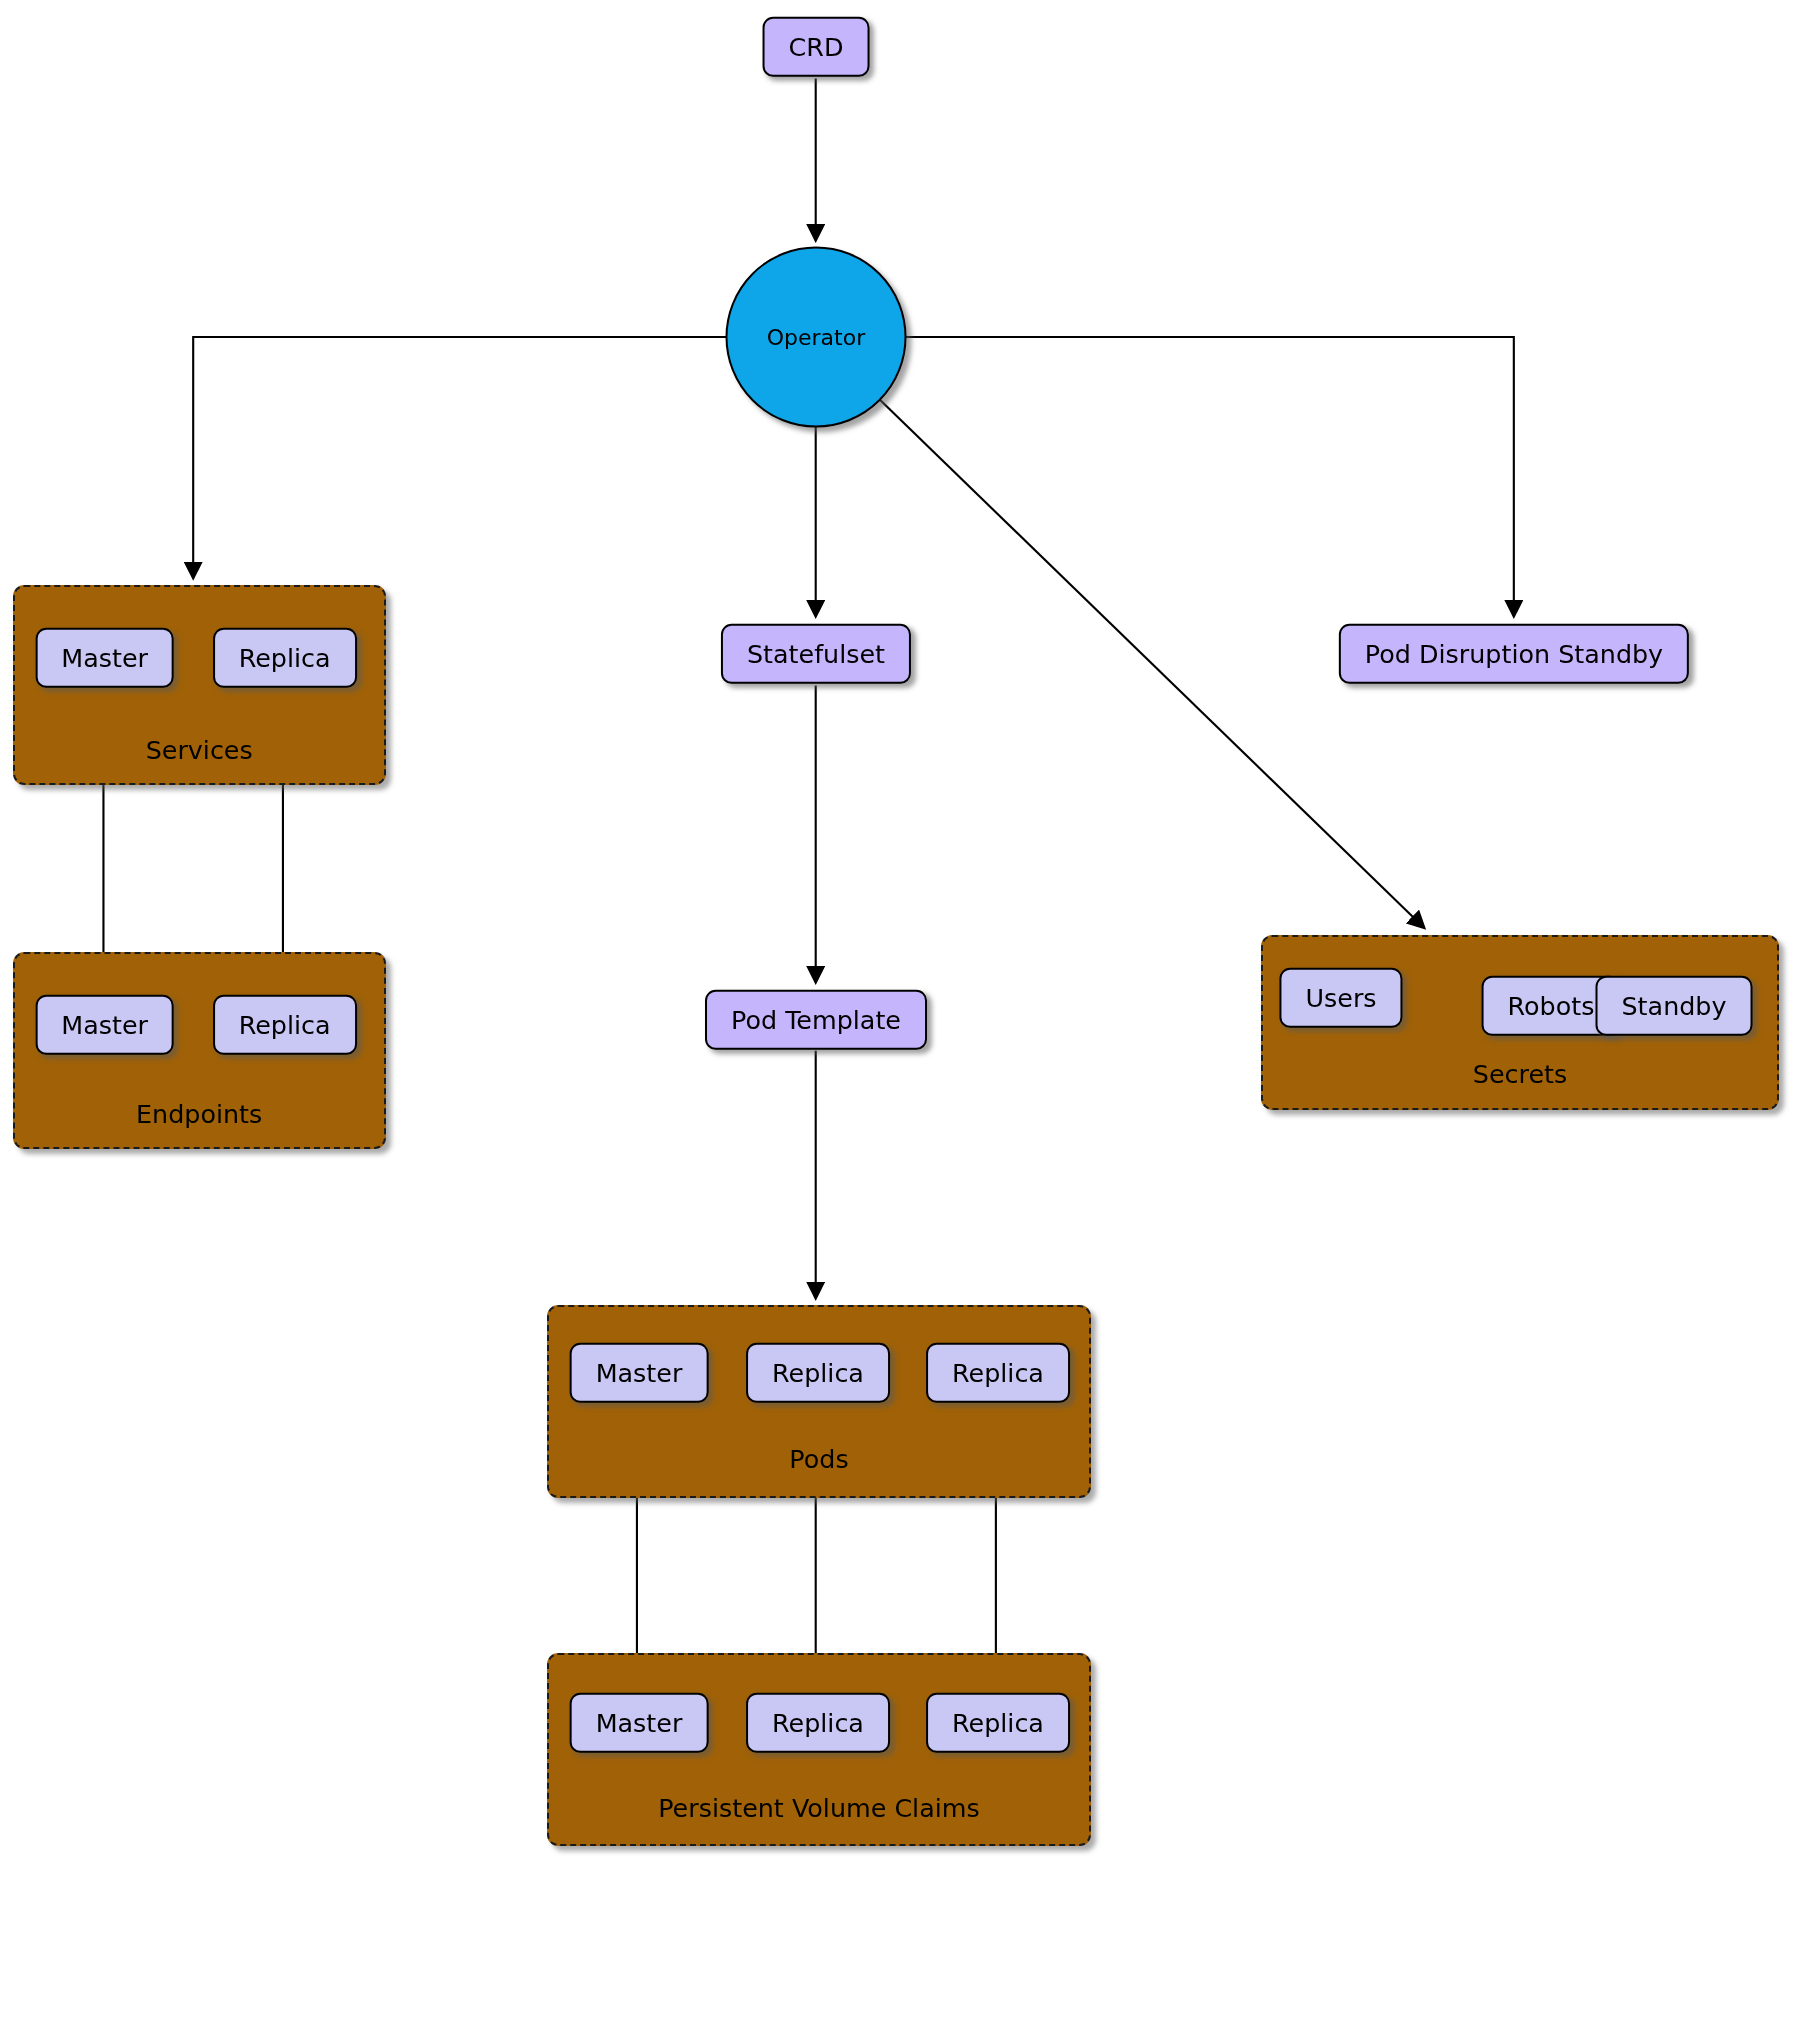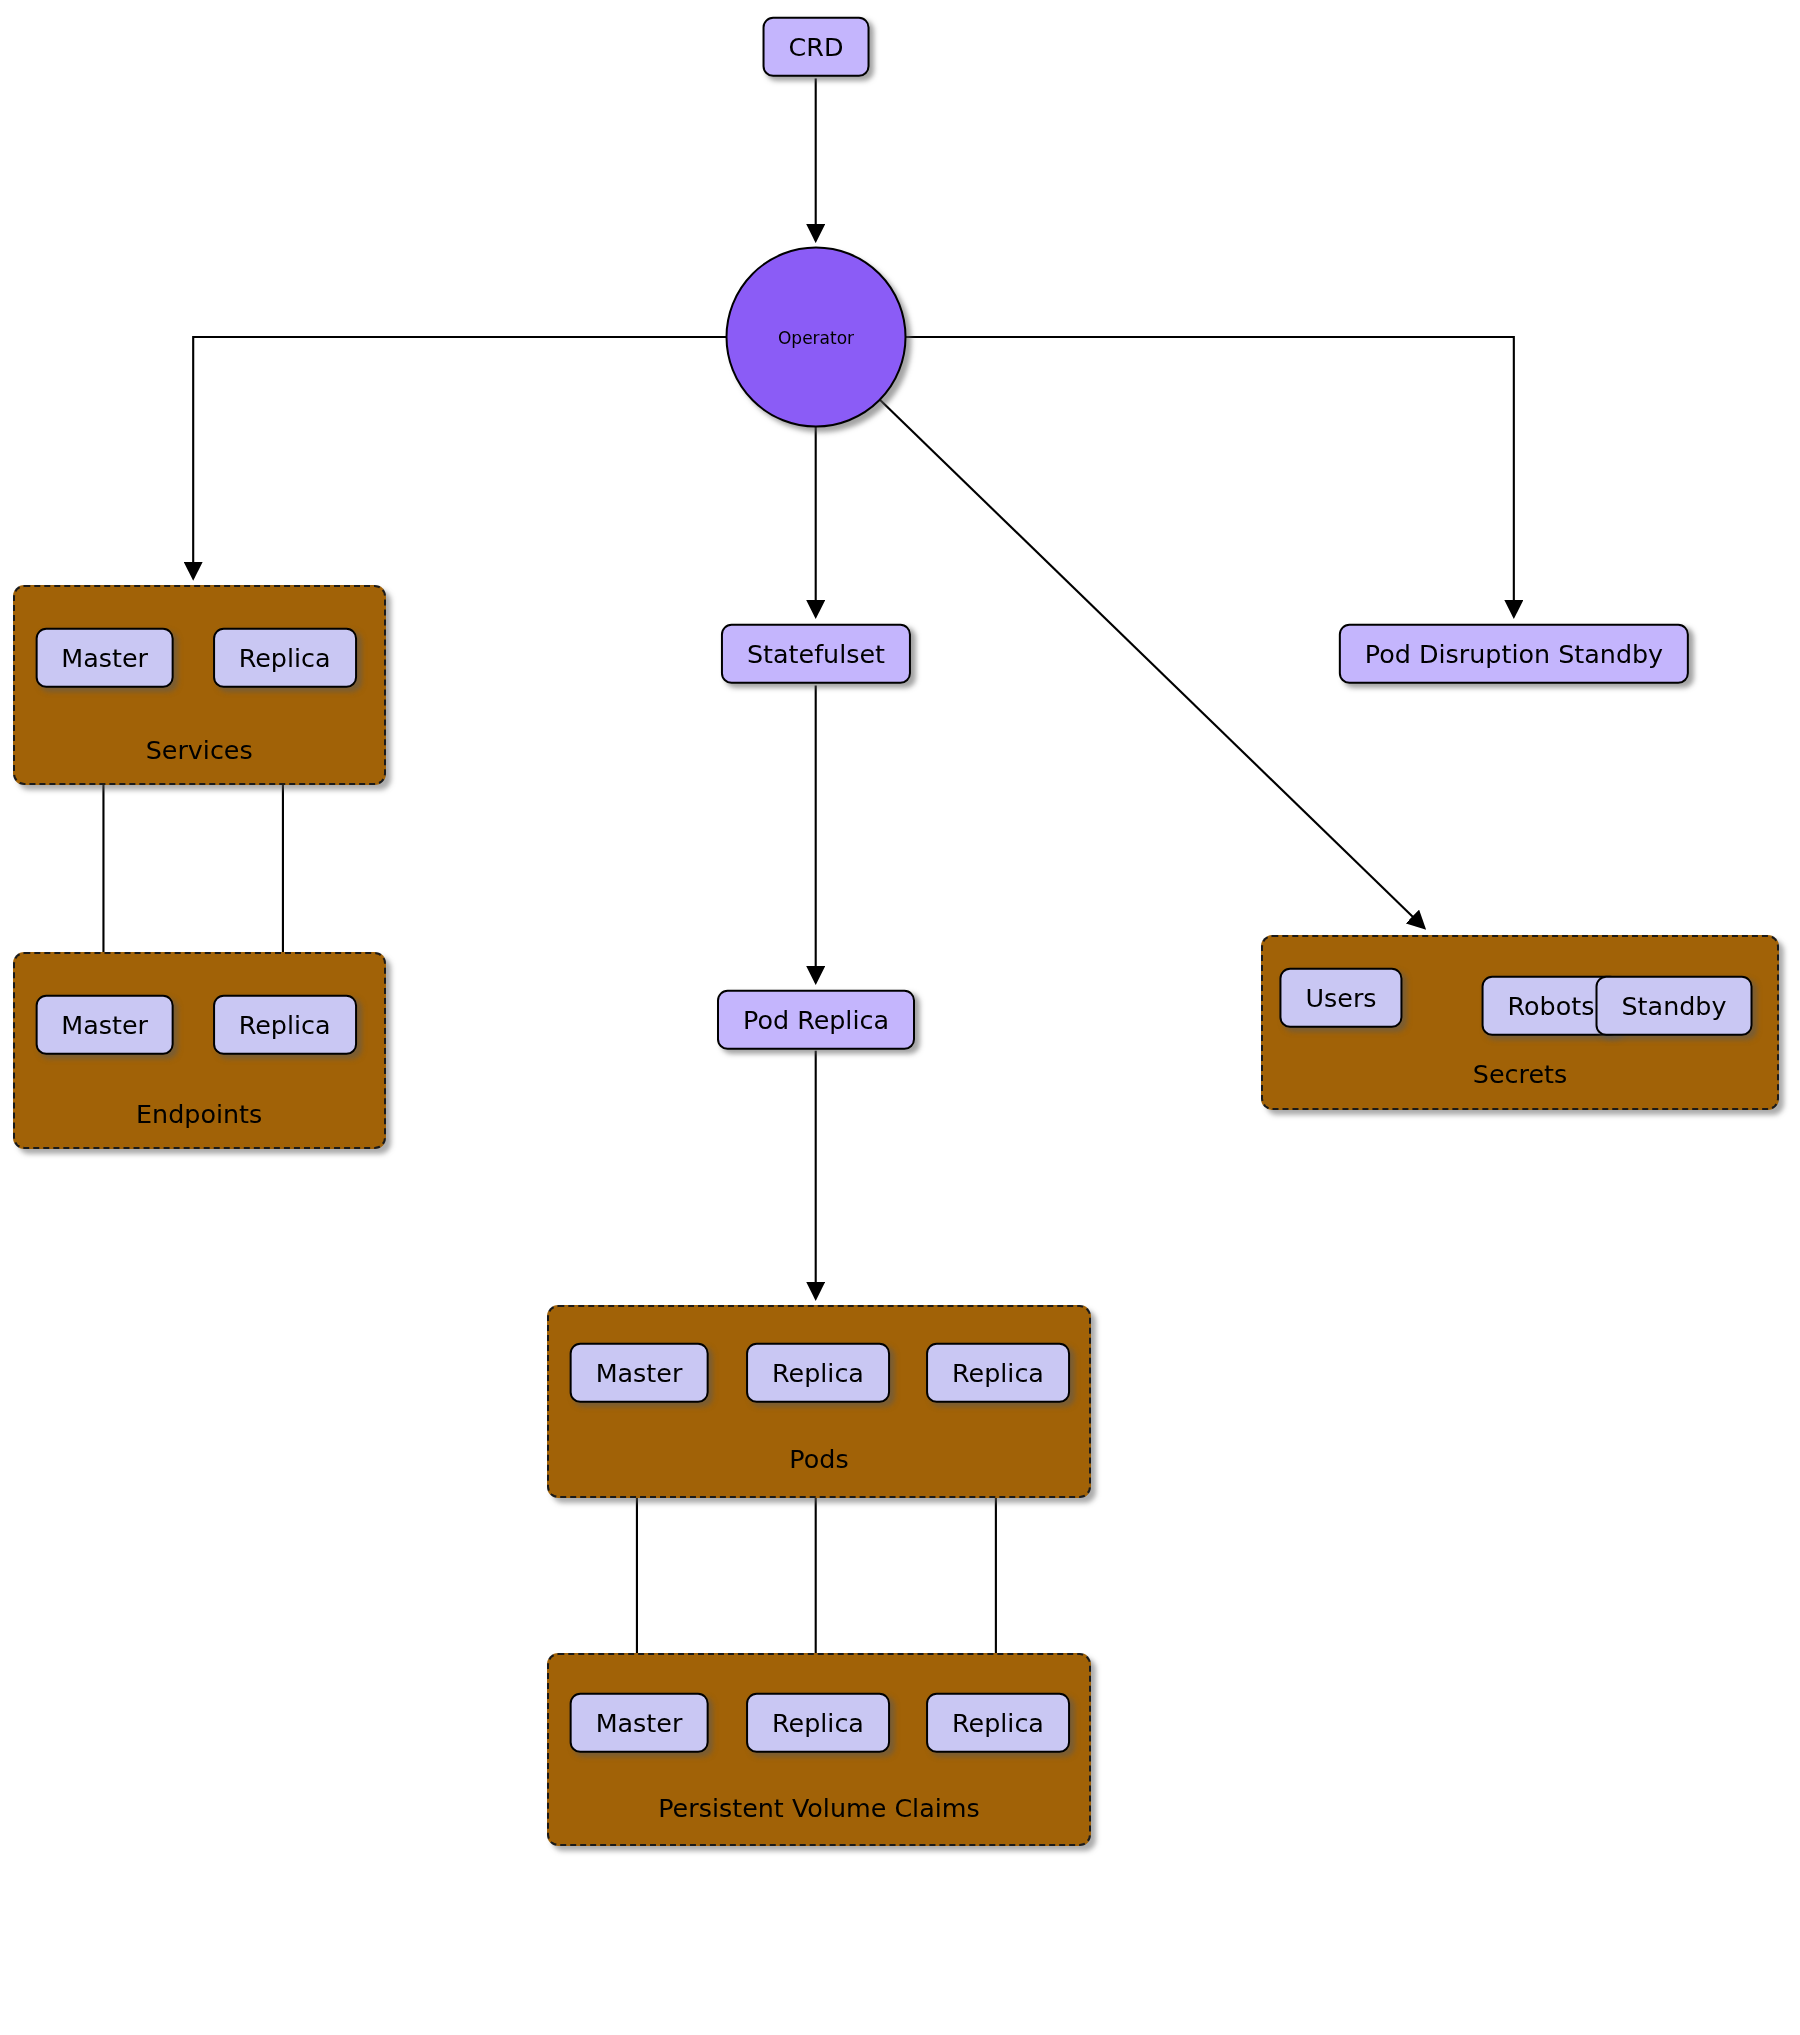--- a/index.html
+++ b/index.html
@@ -37,22 +37,22 @@
   }
   .node.yellow { background: #c4b5fd; }
   .node.purple { background: #C9C7F3; }
   .circle {
     position: absolute;
     transform: translate(-50%, -50%);
     width: 177px;
     height: 177px;
     border-radius: 50%;
     border: 2.1px solid #000000;
-    background: #8b5cf6;
-    font-size: 17px;
+    background: #0ea5e9;
+    font-size: 22px;
     display: flex;
     align-items: center;
     justify-content: center;
     box-shadow: 5px 5px 5.7px rgba(90,90,90,0.55);
   }
   .group {
     position: absolute;
     background: #a16207;
     border: 2.1px dashed #1a1a1a;
     border-radius: 11.3px;
@@ -128,21 +128,21 @@
   </svg>
 
   <div class="node yellow" id="node-crd">CRD</div>
 
   <div class="circle" id="node-operator">Operator</div>
 
   <div class="node yellow" id="node-statefulset">Statefulset</div>
 
   <div class="node yellow" id="node-pdb">Pod Disruption Standby</div>
 
-  <div class="node yellow" id="node-podtemplate">Pod Replica</div>
+  <div class="node yellow" id="node-podtemplate">Pod Template</div>
 
   <div class="group" id="group-services">
     <div class="node purple" id="svc-master">Master</div>
     <div class="node purple" id="svc-replica">Replica</div>
     <div class="group-label">Services</div>
   </div>
 
   <div class="group" id="group-endpoints">
     <div class="node purple" id="ep-master">Master</div>
     <div class="node purple" id="ep-replica">Replica</div>

